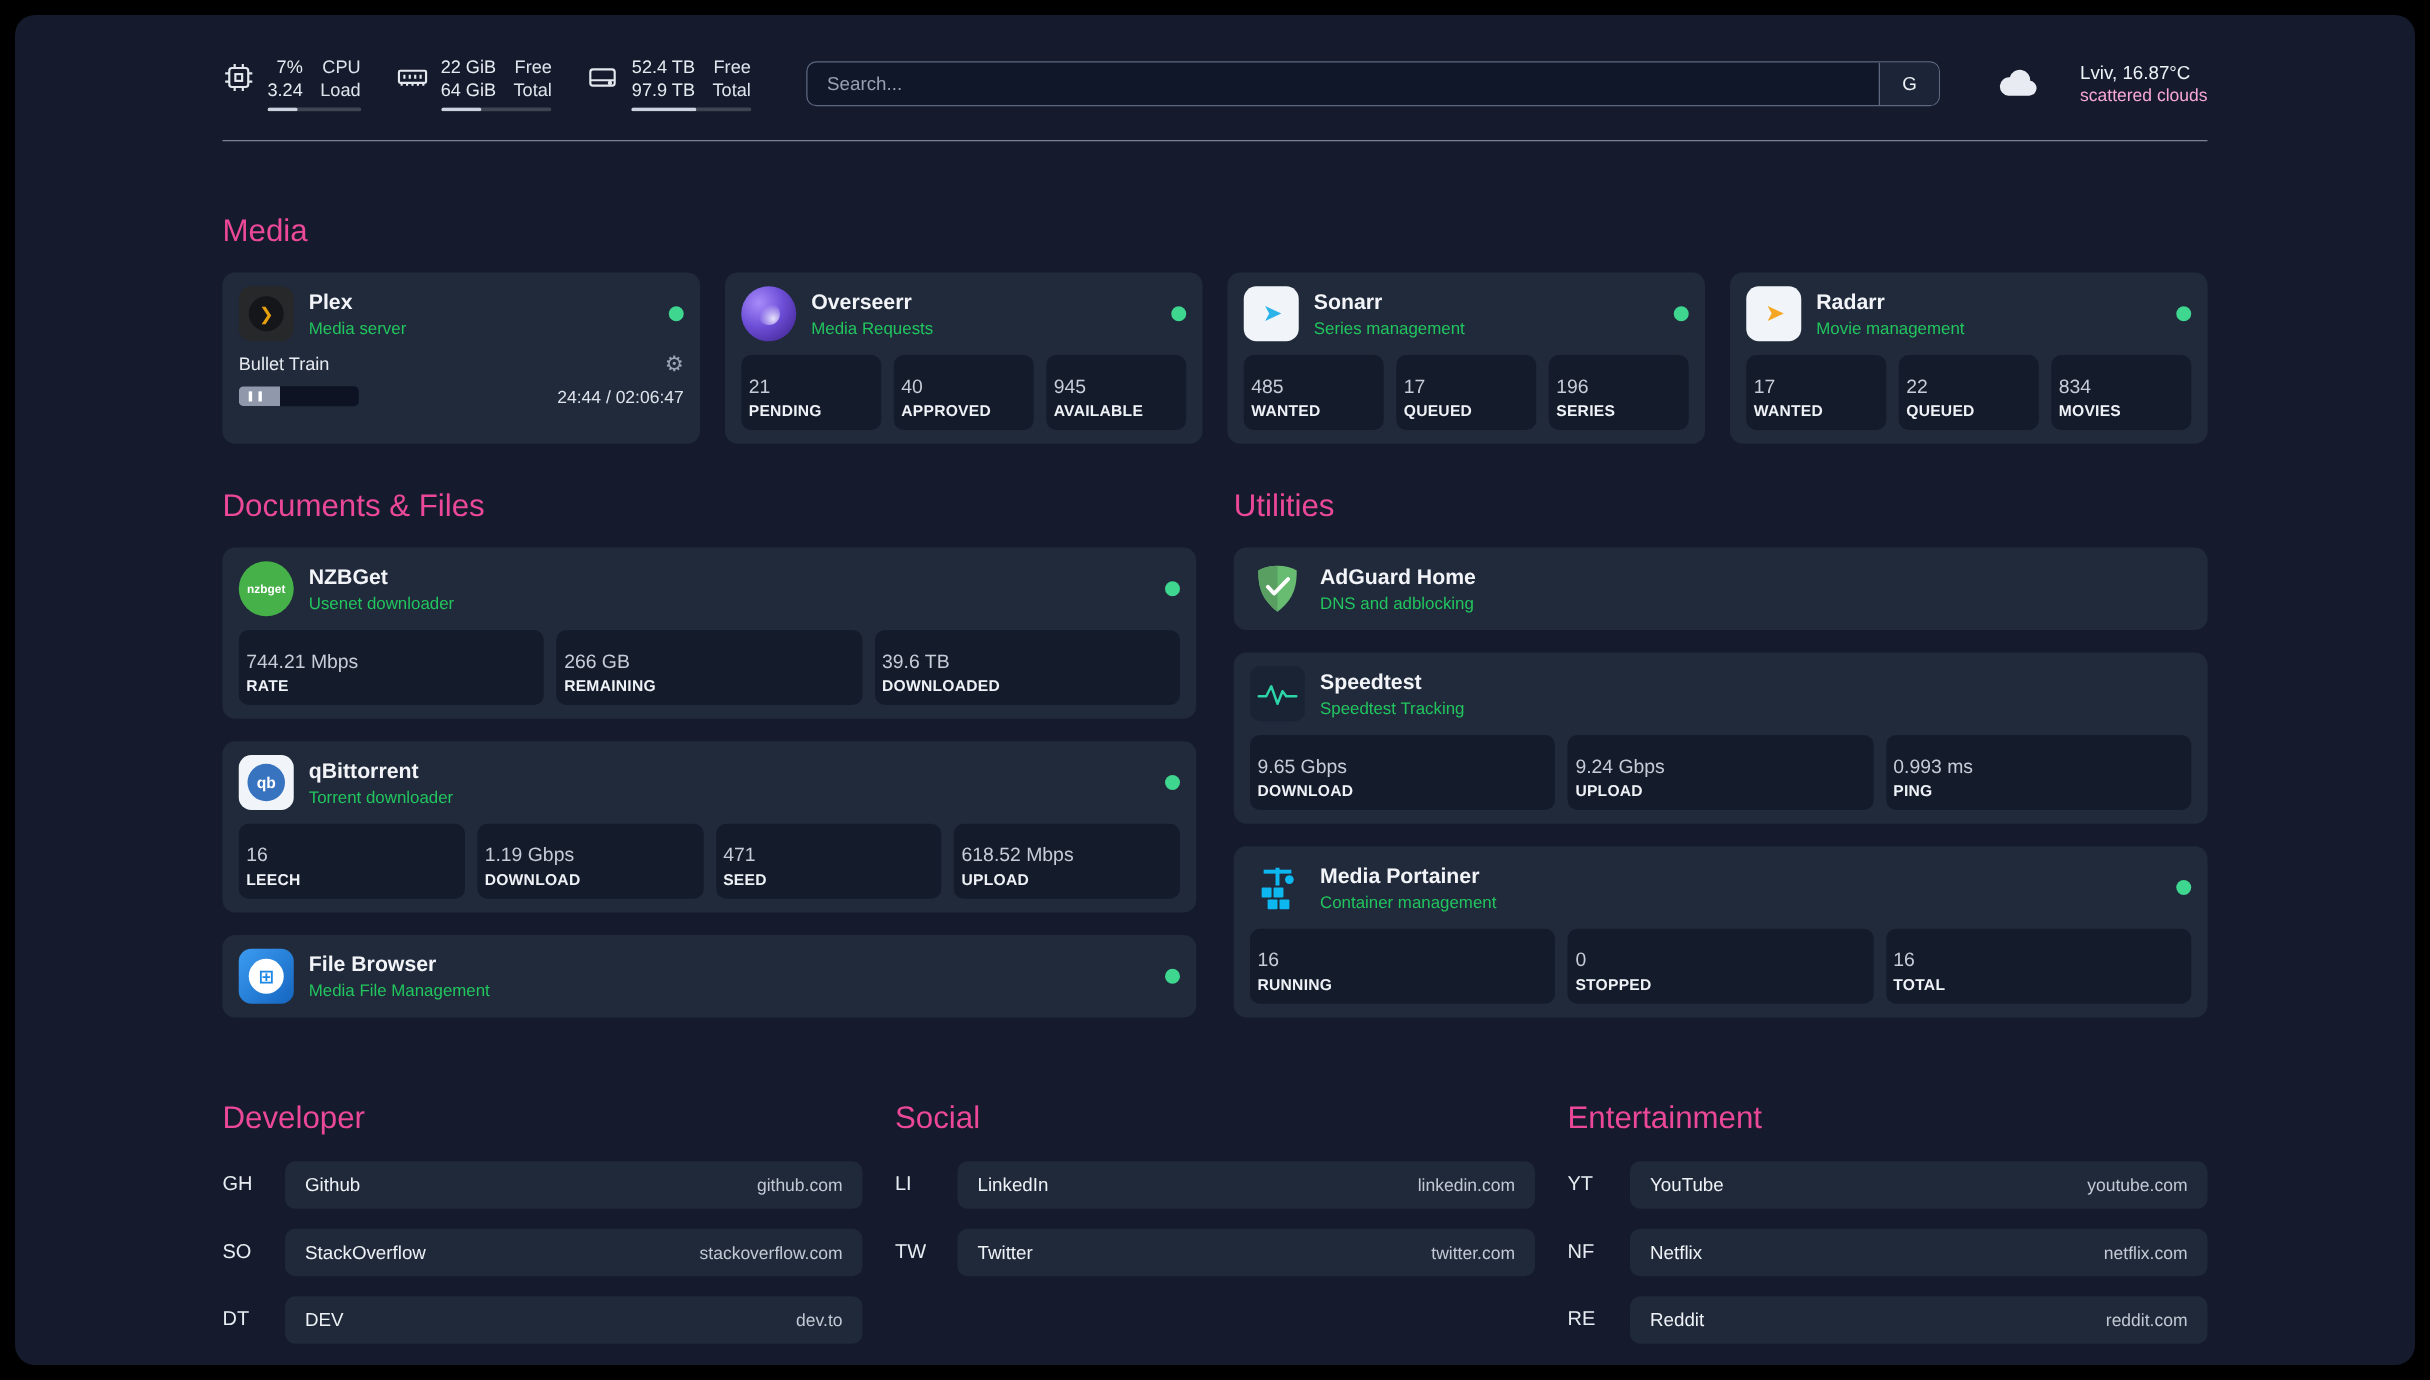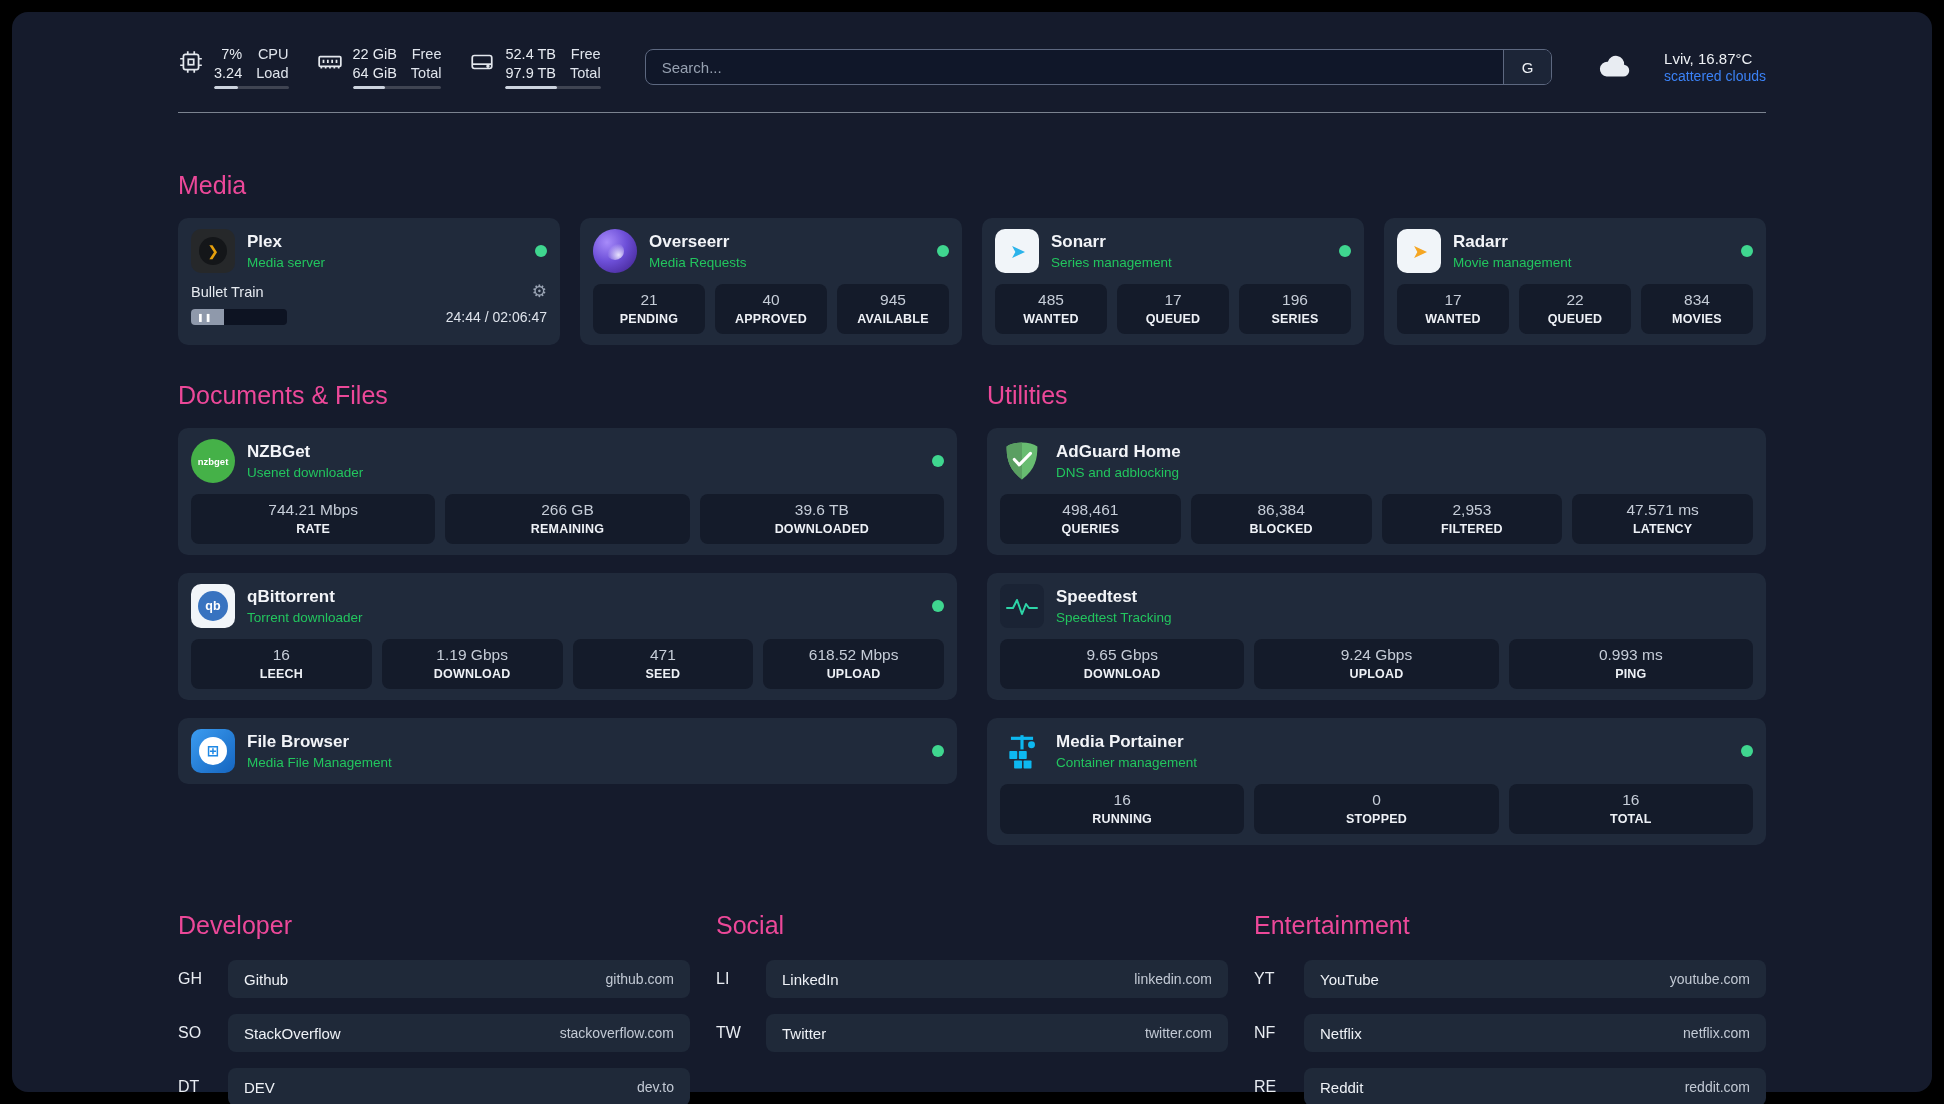--- a/index.html
+++ b/index.html
@@ -27,39 +27,39 @@
   .w-fill { height:100%; background:#ccd3de; border-radius:2px; }
 
   .search { flex:1; margin:0 44px; display:flex; height:36px; border:1px solid #5d6880; border-radius:8px; background:#101729; overflow:hidden; }
   .search input { flex:1; background:transparent; border:0; outline:0; color:#dfe3ea; font-size:15px; padding:0 16px; font-family:inherit; }
   .search input::placeholder { color:#97a1b1; }
   .search-btn { width:48px; display:flex; align-items:center; justify-content:center; color:#eef1f5; font-size:15px; border-left:1px solid #5d6880; background:#1c2537; cursor:pointer; }
 
   .weather { display:flex; align-items:center; gap:30px; cursor:pointer; }
   .wx-icon { width:38px; height:30px; }
   .wx-loc { font-size:15px; color:#eef1f5; }
-  .wx-cond { font-size:14px; color:#3b82f6; margin-top:1px; }
+  .wx-cond { font-size:14px; color:#f9a8d4; margin-top:1px; }
 
   .divider { border:0; border-top:1.5px solid rgba(208,216,228,0.55); margin:20px 0 0; }
 
   
   .sec-title { font-size:25px; font-weight:500; color:#ec4899; margin:0; }
   .media-sec { margin-top:58px; }
   .media-sec .sec-title { margin-bottom:18px; }
   .cards-4 { display:grid; grid-template-columns:repeat(4,1fr); gap:20px; }
 
   .card { background:#202a3b; border-radius:10px; padding:11px 13px; }
   .card-head { display:flex; align-items:center; gap:12px; }
   .svc-icon { width:44px; height:44px; border-radius:10px; flex:0 0 auto; display:flex; align-items:center; justify-content:center; overflow:hidden; }
   .svc-name { font-size:17px; font-weight:600; color:#f2f4f8; line-height:1.2; }
   .svc-sub { font-size:13.5px; color:#22c55e; margin-top:2px; }
   .dot { width:12px; height:12px; border-radius:50%; background:#3fd68f; margin-left:auto; align-self:center; flex:0 0 auto; }
 
   .stats { display:flex; gap:10px; margin-top:11px; }
-  .stat { flex:1; background:#141b2a; border-radius:8px; padding:7px 6px 8px; text-align:center; }
+  .stat { flex:1; background:#141b2a; border-radius:8px; padding:17px 6px 8px; }
   .stat-value { font-size:15.5px; color:#c6cdd8; }
   .stat-label { font-size:12.5px; font-weight:700; color:#eef1f6; margin-top:3px; letter-spacing:.2px; }
 
   
   .np-row { display:flex; align-items:center; margin-top:10px; }
   .np-title { font-size:14.5px; color:#e6eaf0; }
   .gear { margin-left:auto; color:#9aa4b4; font-size:17px; cursor:pointer; line-height:1; }
   .pb-row { display:flex; align-items:center; margin-top:9px; }
   .pbar { position:relative; width:96px; height:16px; border-radius:4px; background:#0d1322; overflow:hidden; cursor:pointer; }
   .pfill { height:100%; background:#8f99ab; }
@@ -390,38 +390,20 @@
               <path d="M12 1C8 1 4.5 2 2 3.5c0 7.5 1 14.5 10 21.5 9-7 10-14 10-21.5C19.5 2 16 1 12 1z" fill="#68bc71"></path>
               <path d="M12 1C8 1 4.5 2 2 3.5c0 7.5 1 14.5 10 21.5V1z" fill="#5a9f62"></path>
               <path d="M7 12l3.2 3.5L17.5 8" fill="none" stroke="#fff" stroke-width="2" stroke-linecap="round" stroke-linejoin="round"></path>
             </svg>
           </span>
           <div>
             <div class="svc-name">AdGuard Home</div>
             <div class="svc-sub">DNS and adblocking</div>
           </div>
         </div>
-        <div class="stats">
-          <div class="stat">
-            <div class="stat-value">498,461</div>
-            <div class="stat-label">QUERIES</div>
-          </div>
-          <div class="stat">
-            <div class="stat-value">86,384</div>
-            <div class="stat-label">BLOCKED</div>
-          </div>
-          <div class="stat">
-            <div class="stat-value">2,953</div>
-            <div class="stat-label">FILTERED</div>
-          </div>
-          <div class="stat">
-            <div class="stat-value">47.571 ms</div>
-            <div class="stat-label">LATENCY</div>
-          </div>
-        </div>
       </div>
 
       <div class="card">
         <div class="card-head">
           <span class="svc-icon speedtest-ic">
             <svg width="34" height="24" viewBox="0 0 34 24">
               <polyline points="2,14 8,14 12,6 17,20 21,10 24,14 32,14" fill="none" stroke="#2dd4a7" stroke-width="2" stroke-linejoin="round" stroke-linecap="round"></polyline>
             </svg>
           </span>
           <div>

